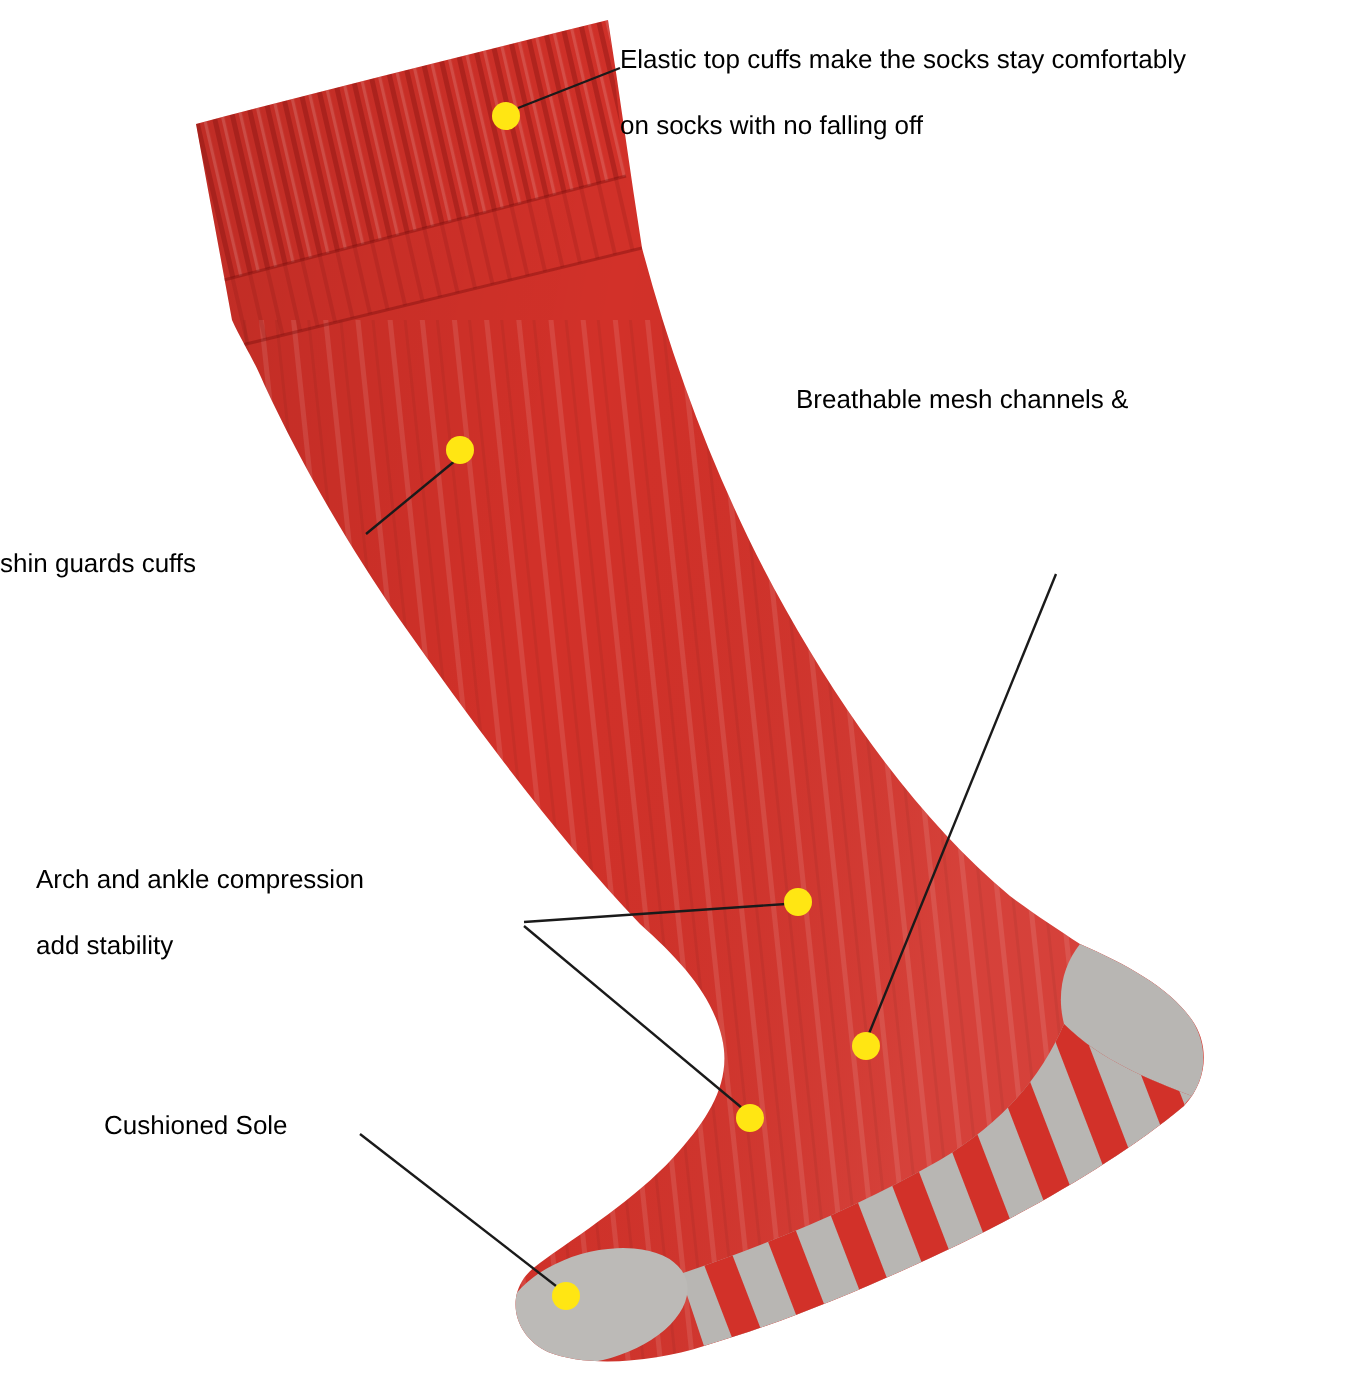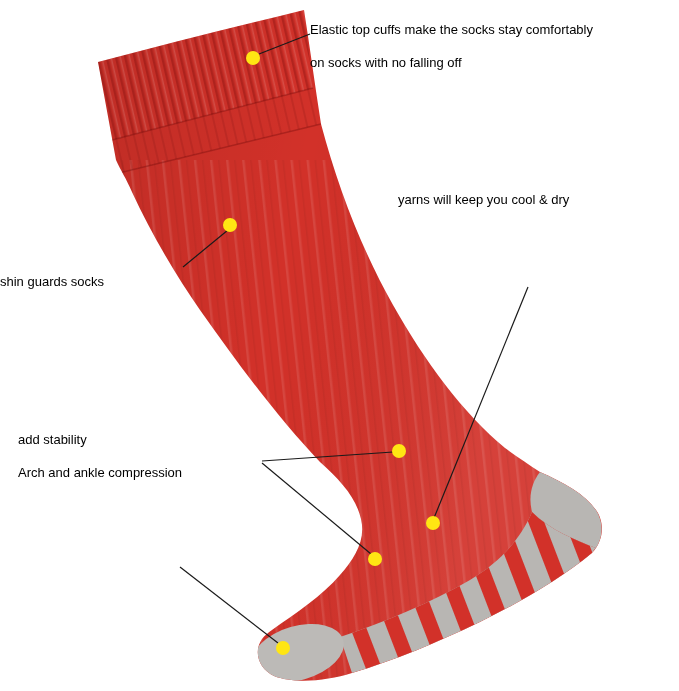--- a/index.html
+++ b/index.html
@@ -101,26 +101,29 @@
     <circle class="dot" cx="375" cy="559" r="7"></circle>
     <circle class="dot" cx="283" cy="648" r="7"></circle>
   </svg>
 
   <div class="annotation" style="left:310px; top:13px; width:369px;">
     <div>Elastic top cuffs make the socks stay comfortably</div>
     <div>on socks with no falling off</div>
   </div>
 
   <div class="annotation" style="left:398px; top:183px; width:278px;">
-    <div>yarns will keep you cool &amp; dry</div>
+    <div>Breathable mesh channels &amp;</div>
   </div>
 
   <div class="annotation" style="left:0px; top:265px; width:255px;">
-    <div>shin guards socks</div>
+    <div>shin guards cuffs</div>
   </div>
 
   <div class="annotation" style="left:18px; top:423px; width:258px;">
+    <div>Arch and ankle compression</div>
     <div>add stability</div>
-    <div>Arch and ankle compression</div>
   </div>
 
+  <div class="annotation" style="left:52px; top:546px; width:140px;">
+    <div>Cushioned Sole</div>
+  </div>
 
 </div>
 
 </body></html>

